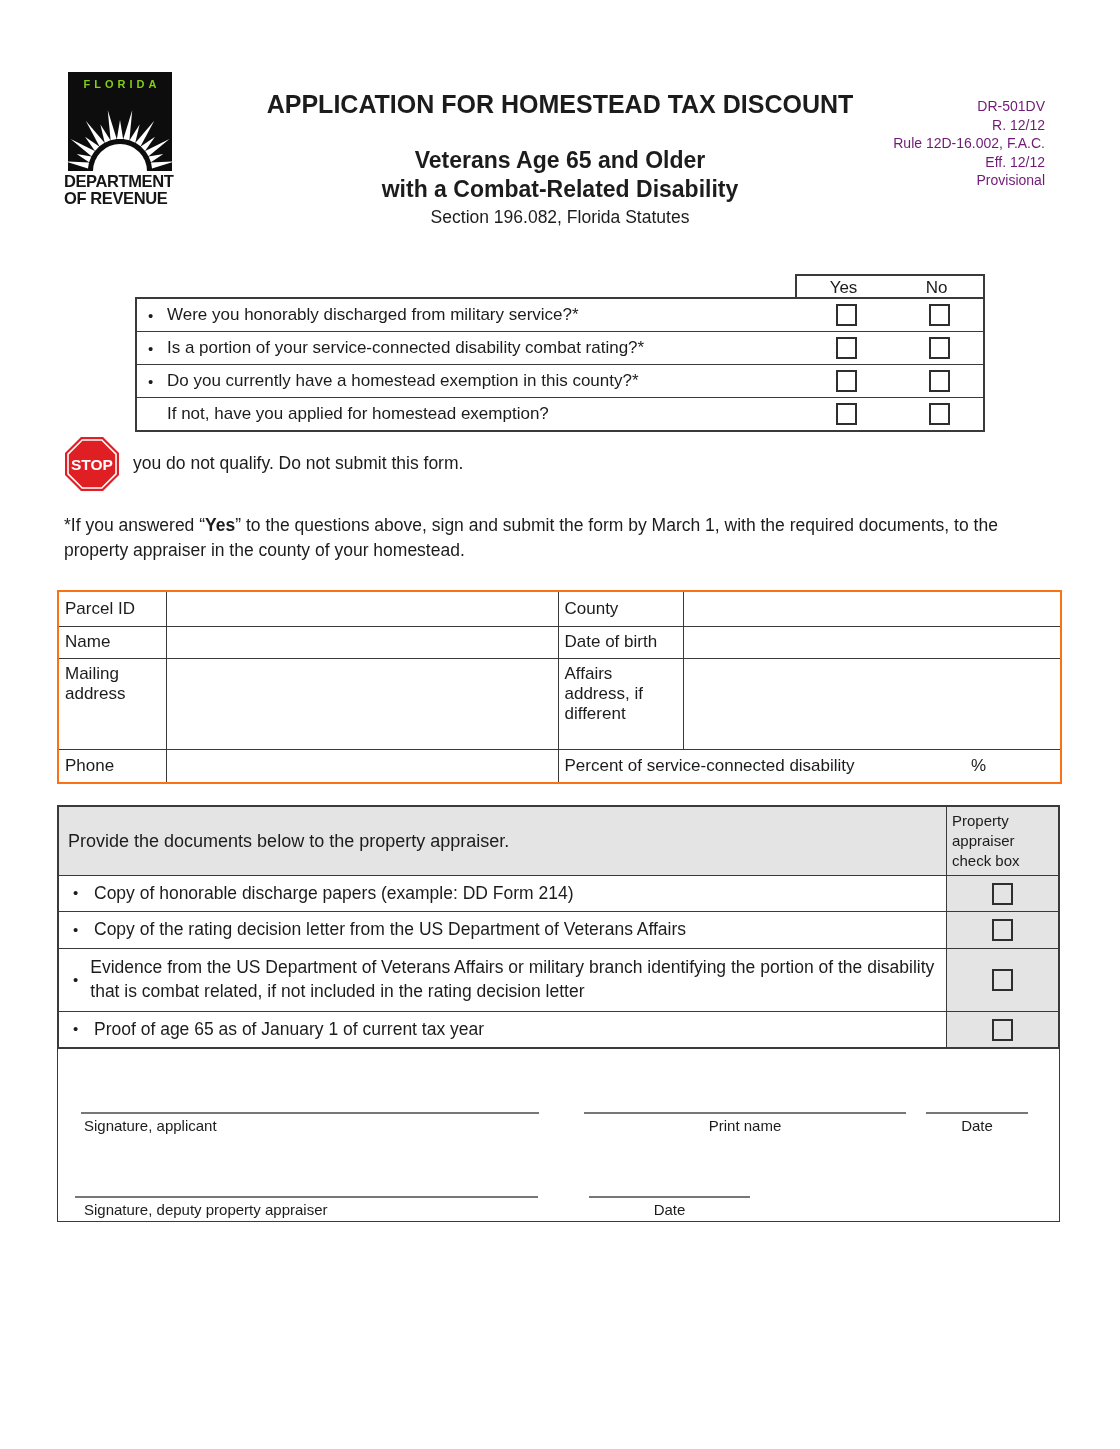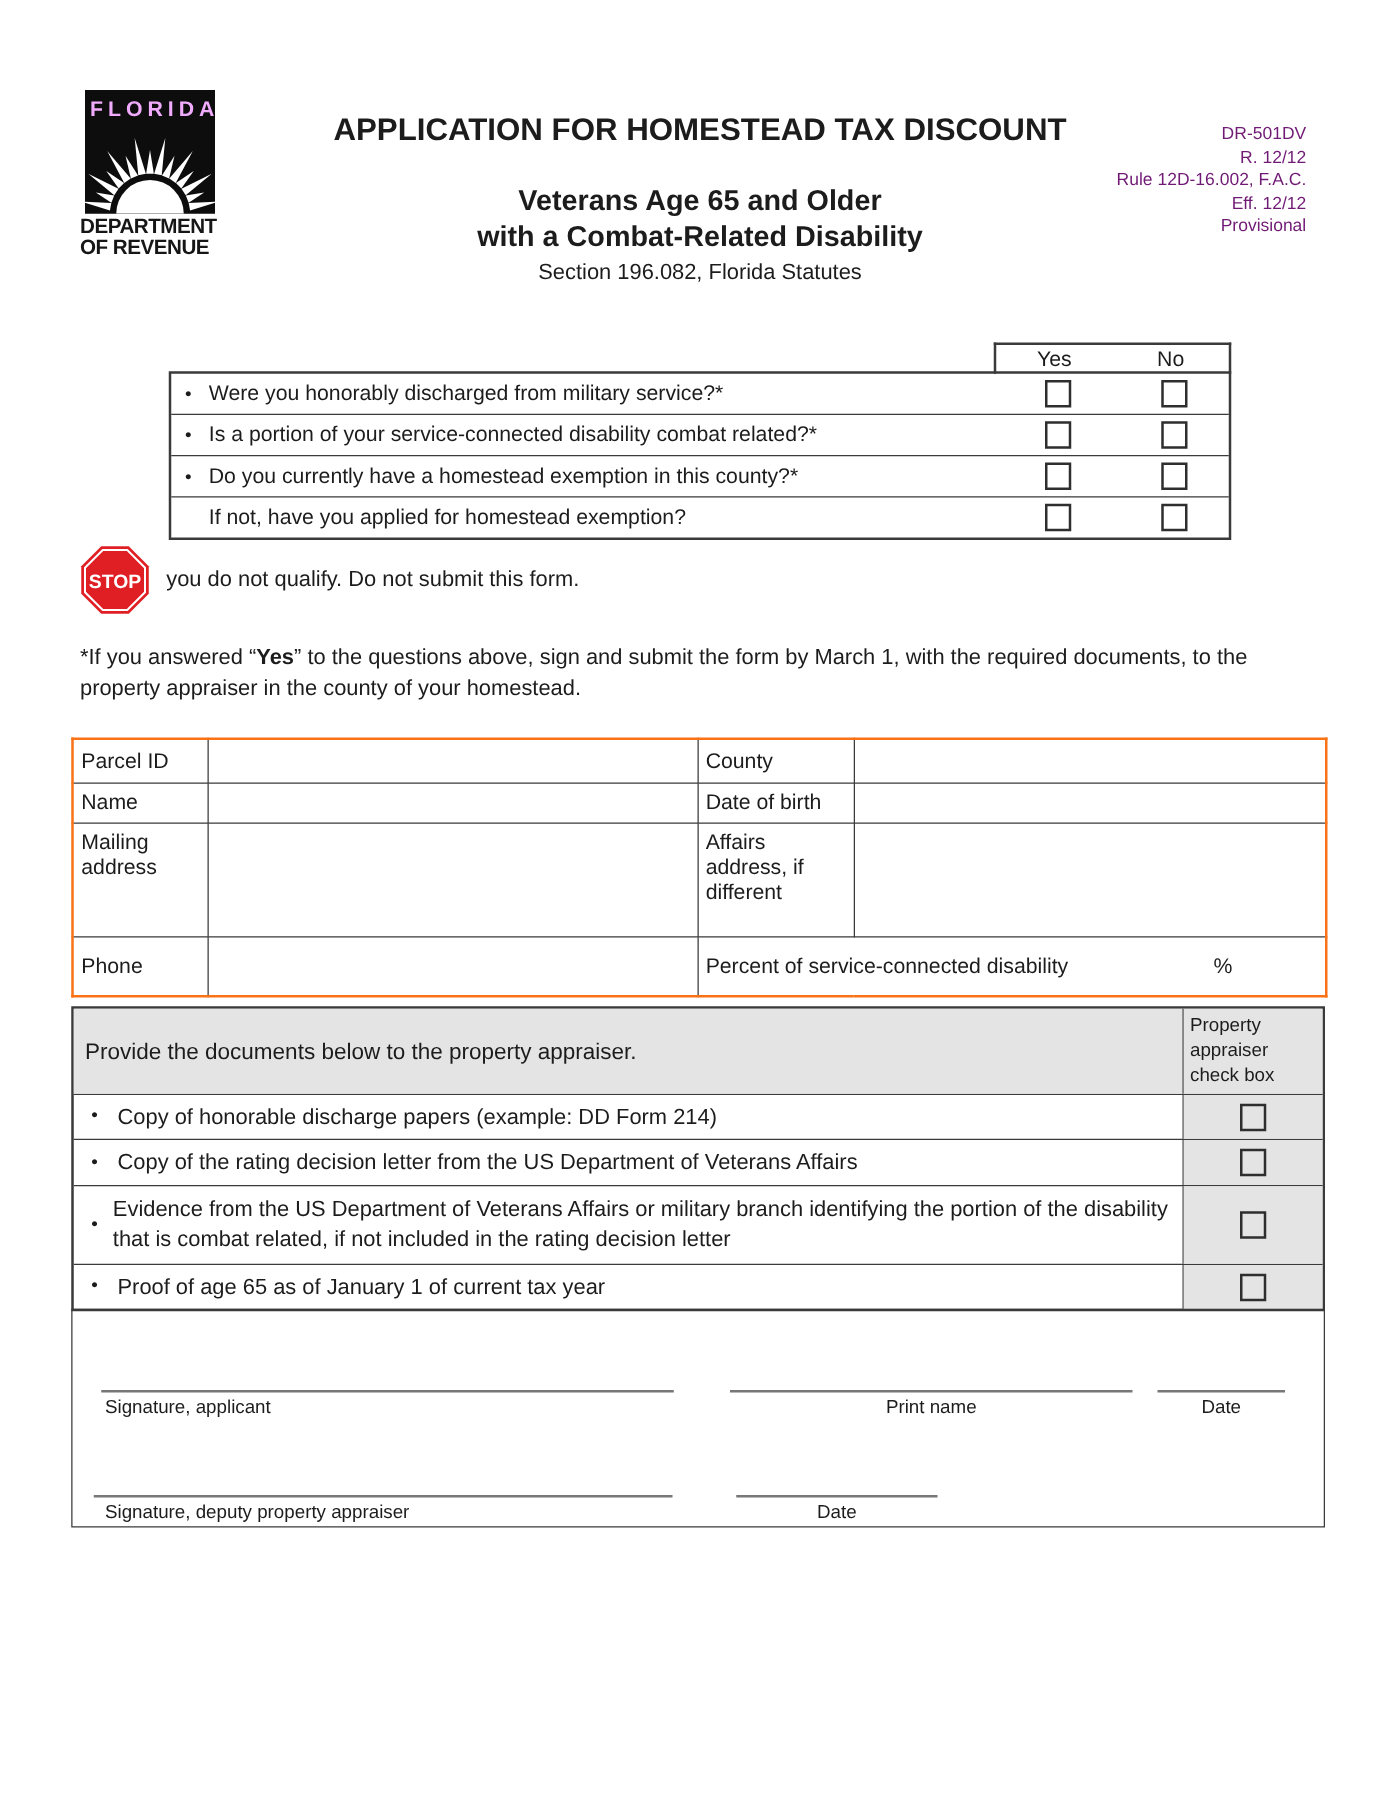--- a/index.html
+++ b/index.html
@@ -4,22 +4,22 @@
 <style>
   * { margin:0; padding:0; box-sizing:border-box; }
   html,body { background:#888; }
   .page {
     position:relative; width:1120px; height:1449px; margin:0 auto;
     background:#ffffff; overflow:hidden;
     font-family:"Liberation Sans", sans-serif; color:#1c1c1c;
   }
   
   .logo-box { position:absolute; left:68px; top:72px; width:104px; height:99px; background:#0d0d0d; overflow:hidden; }
-  .logo-state { position:absolute; top:6px; left:0; width:100%; text-align:center; color:#f0abfc;
-    font-size:17px; font-weight:bold; letter-spacing:4px; text-indent:4px; }
+  .logo-state { position:absolute; top:6px; left:0; width:100%; text-align:center; color:#84cc16;
+    font-size:11px; font-weight:bold; letter-spacing:4px; text-indent:4px; }
   .logo-sun { position:absolute; left:0; top:0; width:104px; height:99px; }
   .logo-dept { position:absolute; left:64px; top:173px; width:116px; font-weight:bold; font-size:16.5px;
     line-height:1.0; letter-spacing:-0.4px; color:#161616; }
   
   .form-title { position:absolute; left:200px; top:90px; width:720px; text-align:center;
     font-size:25px; font-weight:bold; }
   .code-block { position:absolute; right:75px; top:97px; text-align:right; font-size:14px; line-height:1.33; color:#701a75; }
   .subtitle1 { position:absolute; left:200px; top:147px; width:720px; text-align:center; font-size:23px; font-weight:bold; }
   .subtitle2 { position:absolute; left:200px; top:176px; width:720px; text-align:center; font-size:23px; font-weight:bold; }
   .statute   { position:absolute; left:200px; top:207px; width:720px; text-align:center; font-size:17.5px; }
@@ -125,21 +125,21 @@
 
   <div class="q-table">
     <div class="q-row">
       <span class="q-bullet">•</span>
       <span>Were you honorably discharged from military service?*</span>
       <span class="checkbox q-check-yes"></span>
       <span class="checkbox q-check-no"></span>
     </div>
     <div class="q-row">
       <span class="q-bullet">•</span>
-      <span>Is a portion of your service-connected disability combat related?*</span>
+      <span>Is a portion of your service-connected disability combat rating?*</span>
       <span class="checkbox q-check-yes"></span>
       <span class="checkbox q-check-no"></span>
     </div>
     <div class="q-row">
       <span class="q-bullet">•</span>
       <span>Do you currently have a homestead exemption in this county?*</span>
       <span class="checkbox q-check-yes"></span>
       <span class="checkbox q-check-no"></span>
     </div>
     <div class="q-row no-bullet">
@@ -176,21 +176,21 @@
       <td>Date of birth</td>
       <td></td>
     </tr>
     <tr>
       <td class="top" style="height:91px;">Mailing address</td>
       <td></td>
       <td class="top">Affairs address, if different</td>
       <td></td>
     </tr>
     <tr>
-      <td style="height:48px;">Phone</td>
+      <td style="height:34px;">Phone</td>
       <td></td>
       <td class="pct-cell" colspan="2">
         <span>Percent of service-connected disability</span>
         <span class="pct-sign">%</span>
       </td>
     </tr>
   </tbody>
     </table>
 
   <div class="doc-table">

